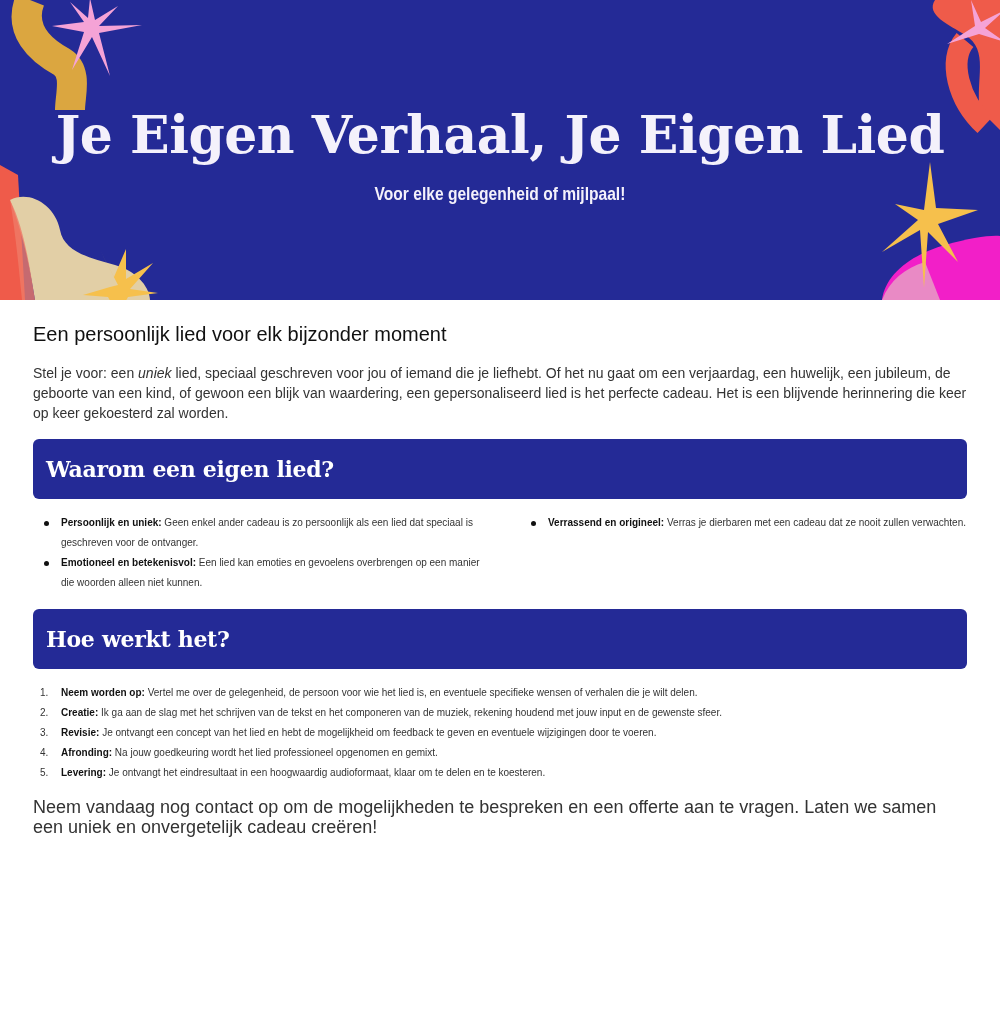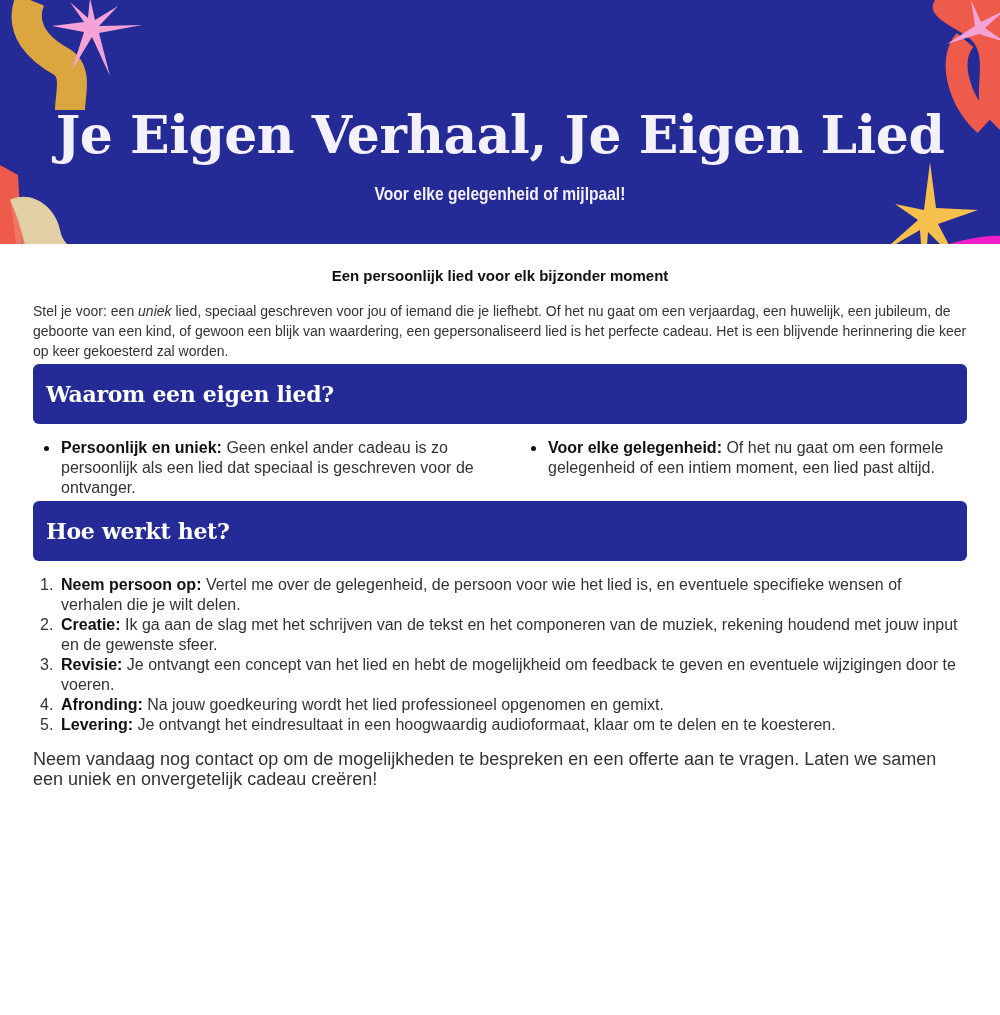--- a/index.html
+++ b/index.html
@@ -2,21 +2,21 @@
 <html><head>
   <meta charset="utf-8">
   <style>
     * { box-sizing: border-box; margin: 0; padding: 0; }
     html, body { width: 1000px; background: #ffffff; }
     body { font-family: "Liberation Sans", sans-serif; color: #333333; }
 
     .hero {
       position: relative;
       width: 1000px;
-      height: 244px;
+      height: 300px;
       background: #242a96;
       overflow: hidden;
     }
     .hero svg.decor { position: absolute; left: 0; top: 0; }
     .hero-title {
       position: absolute;
       left: 0; right: 0;
       top: 104px;
       text-align: center;
       font-family: "DejaVu Serif", serif;
@@ -33,59 +33,58 @@
       font-weight: bold;
       font-size: 19px;
       color: #f4f1fb;
       transform: scaleX(0.82);
       transform-origin: center;
     }
 
     .content { padding: 22px 33px 20px 33px; }
 
     .intro-title {
-      font-size: 15px;
-      font-weight: bold;
+      font-size: 20px;
+      font-weight: normal;
       color: #111111;
       margin-bottom: 17px;
       margin-top: 1px;
-      text-align: center;
     }
     .intro-text {
       font-size: 14px;
       line-height: 20px;
       color: #333333;
     }
 
     .section-header {
       background: #242a96;
       border-radius: 6px;
       height: 60px;
       display: flex;
       align-items: center;
       padding-left: 13px;
-      margin-top: 3px;
+      margin-top: 16px;
     }
     .section-header h2 {
       font-family: "DejaVu Serif", serif;
       font-weight: bold;
       font-size: 22px;
       color: #ffffff;
       letter-spacing: -0.3px;
     }
 
     .two-col {
       display: flex;
       gap: 40px;
       margin-top: 14px;
     }
     .two-col ul { flex: 1; list-style: none; }
     .two-col li, .steps li {
       position: relative;
-      font-size: 16px;
+      font-size: 10px;
       line-height: 20px;
       color: #333333;
     }
     .two-col li { padding-left: 28px; }
     .bullet {
       position: absolute;
       left: 11px;
       top: 8px;
       width: 5px;
       height: 5px;
@@ -154,33 +153,34 @@
     <p class="intro-text"><span>Stel je voor: een </span><em>uniek</em><span> lied, speciaal geschreven voor jou of iemand die je liefhebt. Of het nu gaat om een verjaardag, een huwelijk, een jubileum, de geboorte van een kind, of gewoon een blijk van waardering, een gepersonaliseerd lied is het perfecte cadeau. Het is een blijvende herinnering die keer op keer gekoesterd zal worden.</span></p>
   </section>
 
   <section>
     <div class="section-header">
       <h2>Waarom een eigen lied?</h2>
     </div>
     <div class="two-col">
       <ul>
         <li><span class="bullet"></span><b class="lead">Persoonlijk en uniek:</b><span> Geen enkel ander cadeau is zo persoonlijk als een lied dat speciaal is geschreven voor de ontvanger.</span></li>
+        <li><span class="bullet"></span><b class="lead">Emotioneel en betekenisvol:</b><span> Een lied kan emoties en gevoelens overbrengen op een manier die woorden alleen niet kunnen.</span></li>
       </ul>
       <ul>
-        <li><span class="bullet"></span><b class="lead">Voor elke gelegenheid:</b><span> Of het nu gaat om een formele gelegenheid of een intiem moment, een lied past altijd.</span></li>
+        <li><span class="bullet"></span><b class="lead">Verrassend en origineel:</b><span> Verras je dierbaren met een cadeau dat ze nooit zullen verwachten.</span></li>
       </ul>
     </div>
   </section>
 
   <section>
     <div class="section-header">
       <h2>Hoe werkt het?</h2>
     </div>
     <ol class="steps">
-      <li><span class="num">1.</span><b class="lead">Neem persoon op:</b><span> Vertel me over de gelegenheid, de persoon voor wie het lied is, en eventuele specifieke wensen of verhalen die je wilt delen.</span></li>
+      <li><span class="num">1.</span><b class="lead">Neem worden op:</b><span> Vertel me over de gelegenheid, de persoon voor wie het lied is, en eventuele specifieke wensen of verhalen die je wilt delen.</span></li>
       <li><span class="num">2.</span><b class="lead">Creatie:</b><span> Ik ga aan de slag met het schrijven van de tekst en het componeren van de muziek, rekening houdend met jouw input en de gewenste sfeer.</span></li>
       <li><span class="num">3.</span><b class="lead">Revisie:</b><span> Je ontvangt een concept van het lied en hebt de mogelijkheid om feedback te geven en eventuele wijzigingen door te voeren.</span></li>
       <li><span class="num">4.</span><b class="lead">Afronding:</b><span> Na jouw goedkeuring wordt het lied professioneel opgenomen en gemixt.</span></li>
       <li><span class="num">5.</span><b class="lead">Levering:</b><span> Je ontvangt het eindresultaat in een hoogwaardig audioformaat, klaar om te delen en te koesteren.</span></li>
     </ol>
   </section>
 
   <section>
     <p class="outro-text">Neem vandaag nog contact op om de mogelijkheden te bespreken en een offerte aan te vragen. Laten we samen een uniek en onvergetelijk cadeau creëren!</p>
   </section>

